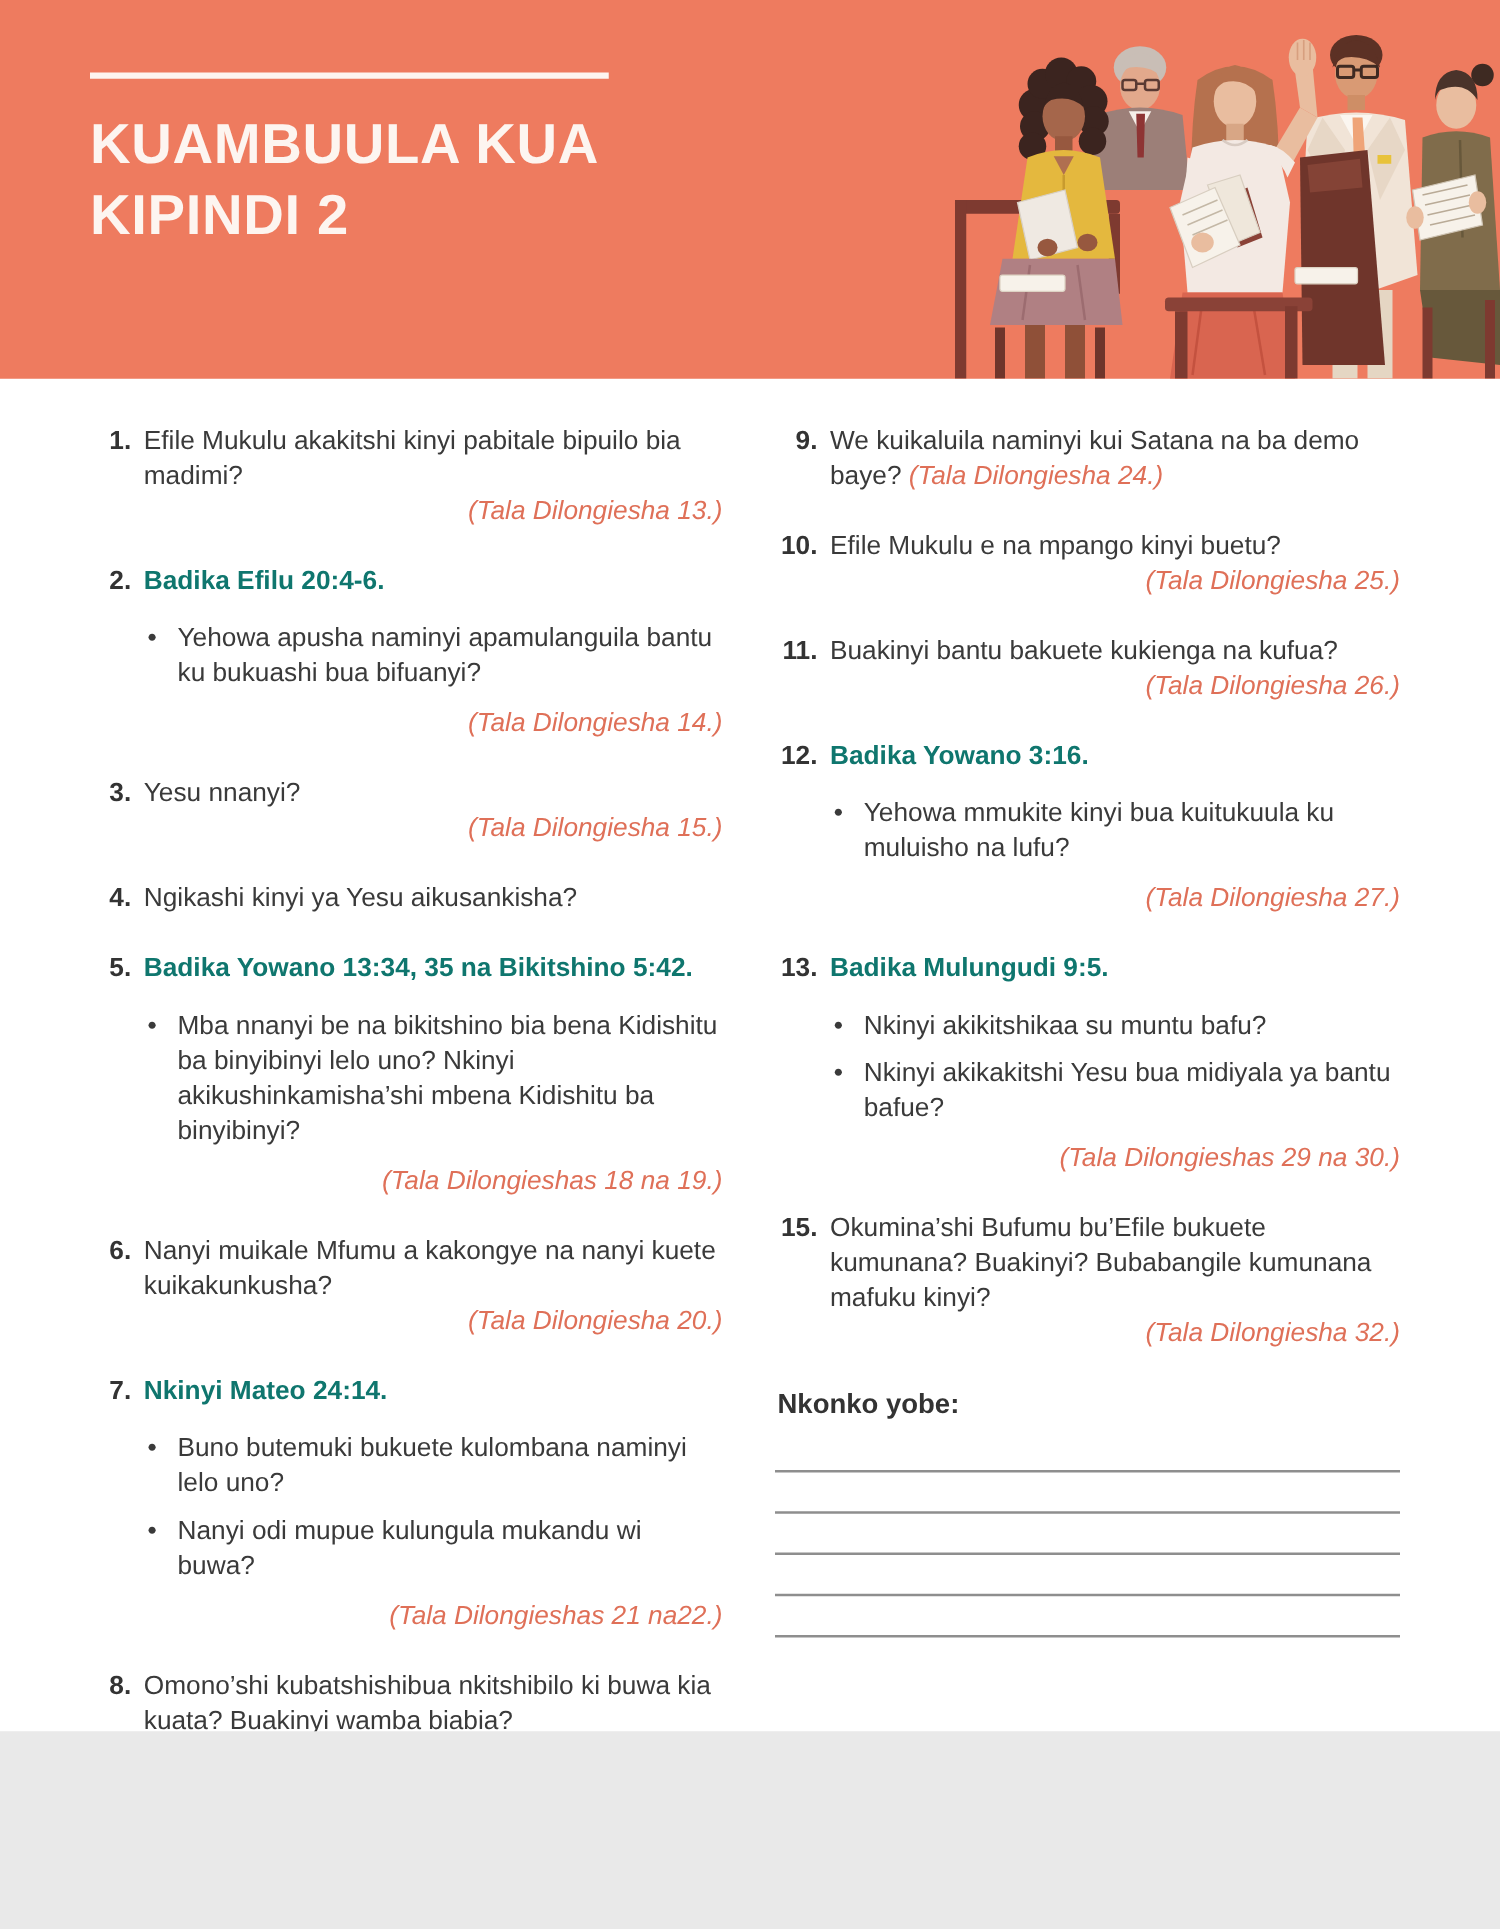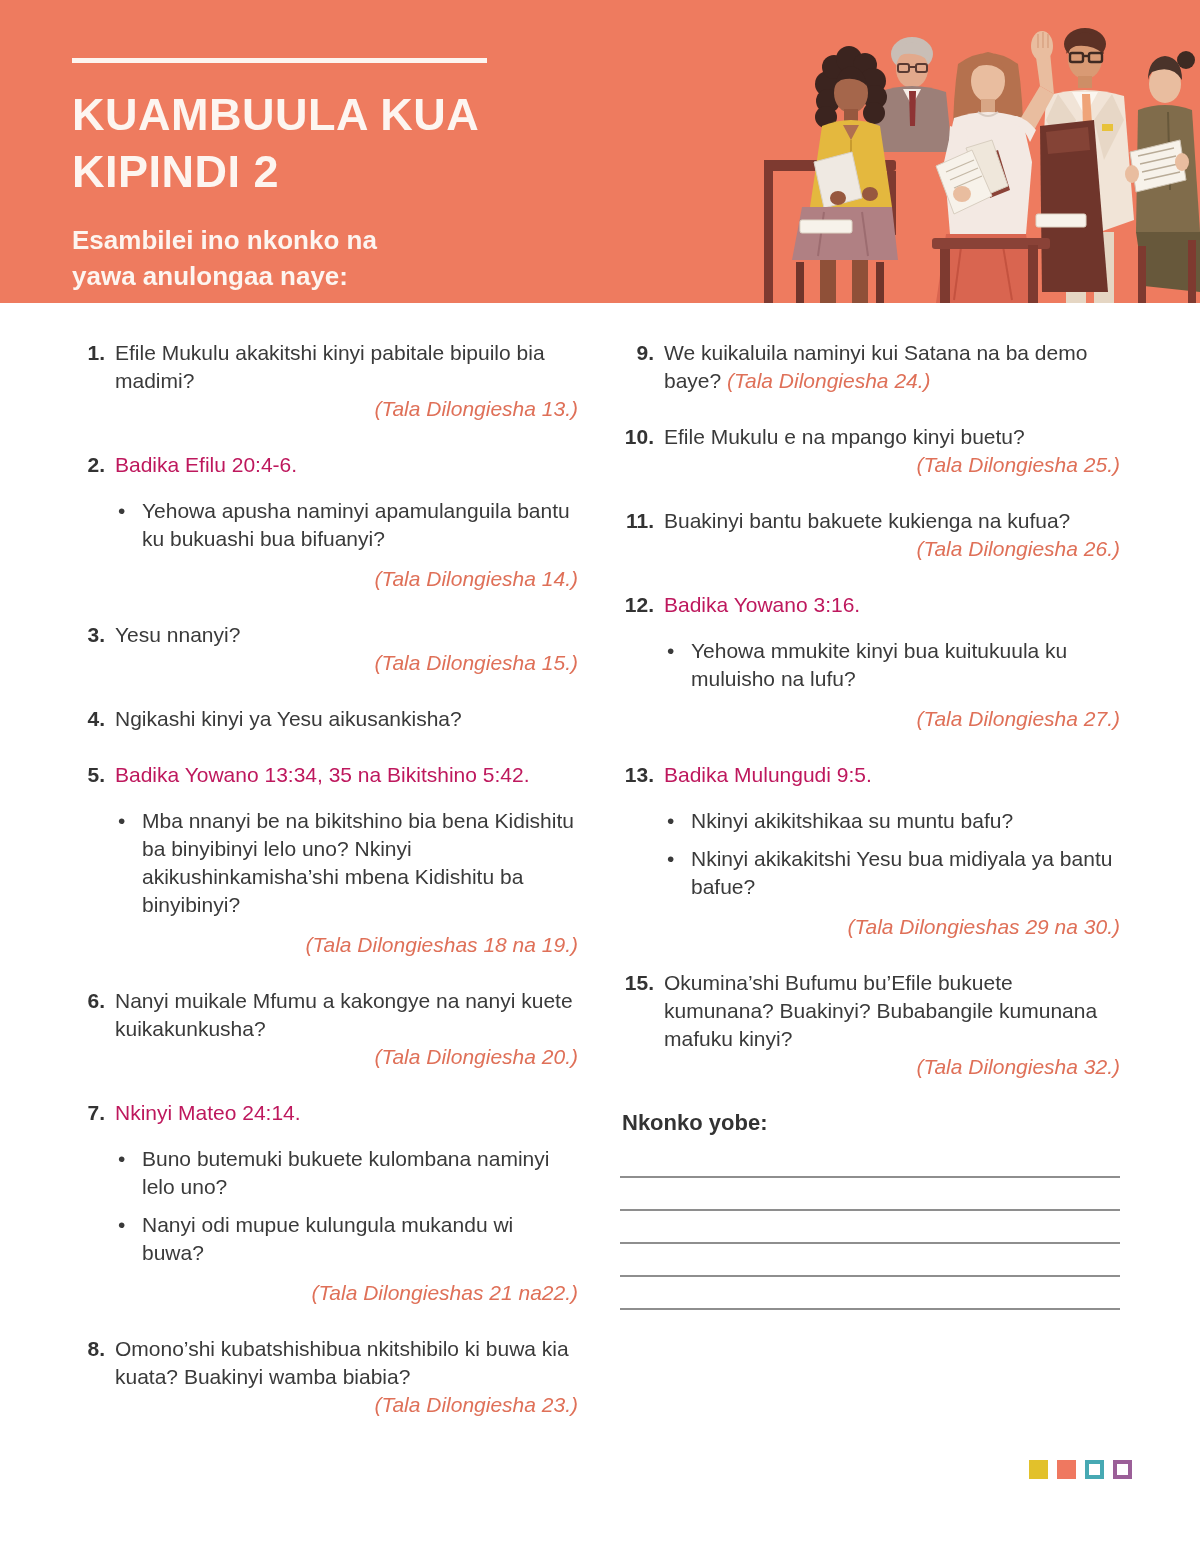--- a/index.html
+++ b/index.html
@@ -5,21 +5,21 @@
   :root{
     --accent:#EE7B5F;
     --ref:#DF7058;
     --ink:#3A3A3A;
     --line:#8E8E8E;
   }
   *{box-sizing:border-box;}
   html,body{margin:0;padding:0;}
   body{font-family:"Liberation Sans","DejaVu Sans",sans-serif;background:#e9e9e9;}
   .page{
-    position:relative;width:1200px;height:1543px;margin:0 auto;
+    position:relative;width:1200px;height:1385px;margin:0 auto;
     background:#ffffff;color:var(--ink);overflow:hidden;
   }
 
   
   .header{
     position:relative;width:1200px;height:303px;background:var(--accent);overflow:hidden;
   }
   .header-rule{
     position:absolute;left:72px;top:58px;width:415px;height:5px;background:#FDF5F0;
   }
@@ -40,21 +40,21 @@
   }
   .col{font-size:21px;line-height:28px;}
   .col-left{width:505px;margin-right:34px;}
   .col-right{width:508px;}
   .q-item{display:flex;margin-bottom:28px;}
   .q-num{font-weight:bold;flex:none;text-align:right;margin-right:10px;color:#333;}
   .col-left .q-num{width:32px;}
   .col-right .q-num{width:42px;}
   .q-body{flex:1;min-width:0;}
   .q-text{margin:0;}
-  .q-text.bold{font-weight:normal;color:#be185d;}
+  .q-text.bold{font-weight:bold;color:#0f766e;}
   .q-bullet{display:flex;margin-top:18px;}
   .q-bullet + .q-bullet{margin-top:10px;}
   .q-bullet .dot{flex:none;width:27px;padding-left:3px;}
   .q-ref{margin:0;color:var(--ref);font-style:italic;text-align:right;}
   .q-ref.after-bullets{margin-top:12px;}
   .q-ref-inline{color:var(--ref);font-style:italic;text-align:right;}
 
   
   .notes{margin-top:6px;}
   .notes-heading{font-size:22px;font-weight:bold;color:#333;margin:0 0 8px 10px;}
@@ -69,24 +69,20 @@
 </head>
 <body>
 
 <div class="page">
 
   <div class="header">
     <div class="header-rule"></div>
     <div class="header-title">
       <div>KUAMBUULA KUA</div>
       <div>KIPINDI 2</div>
-    </div>
-    <div class="header-subtitle">
-      <div>Esambilei ino nkonko na</div>
-      <div>yawa anulongaa naye:</div>
     </div>
 
     <svg class="illustration" viewBox="0 0 460 303" aria-hidden="true">
 
       <g>
         <ellipse cx="172" cy="54" rx="21" ry="17" fill="#C9BEB6"></ellipse>
         <ellipse cx="172" cy="69" rx="16" ry="19" fill="#E2A98C"></ellipse>
         <path d="M154,62 Q158,44 172,42 Q186,44 190,62 Q180,52 164,54 Q158,56 154,62 Z" fill="#C9BEB6"></path>
         <rect x="158" y="64" width="11" height="8" rx="2" fill="none" stroke="#5A3A33" stroke-width="2"></rect>
         <rect x="176" y="64" width="11" height="8" rx="2" fill="none" stroke="#5A3A33" stroke-width="2"></rect>

